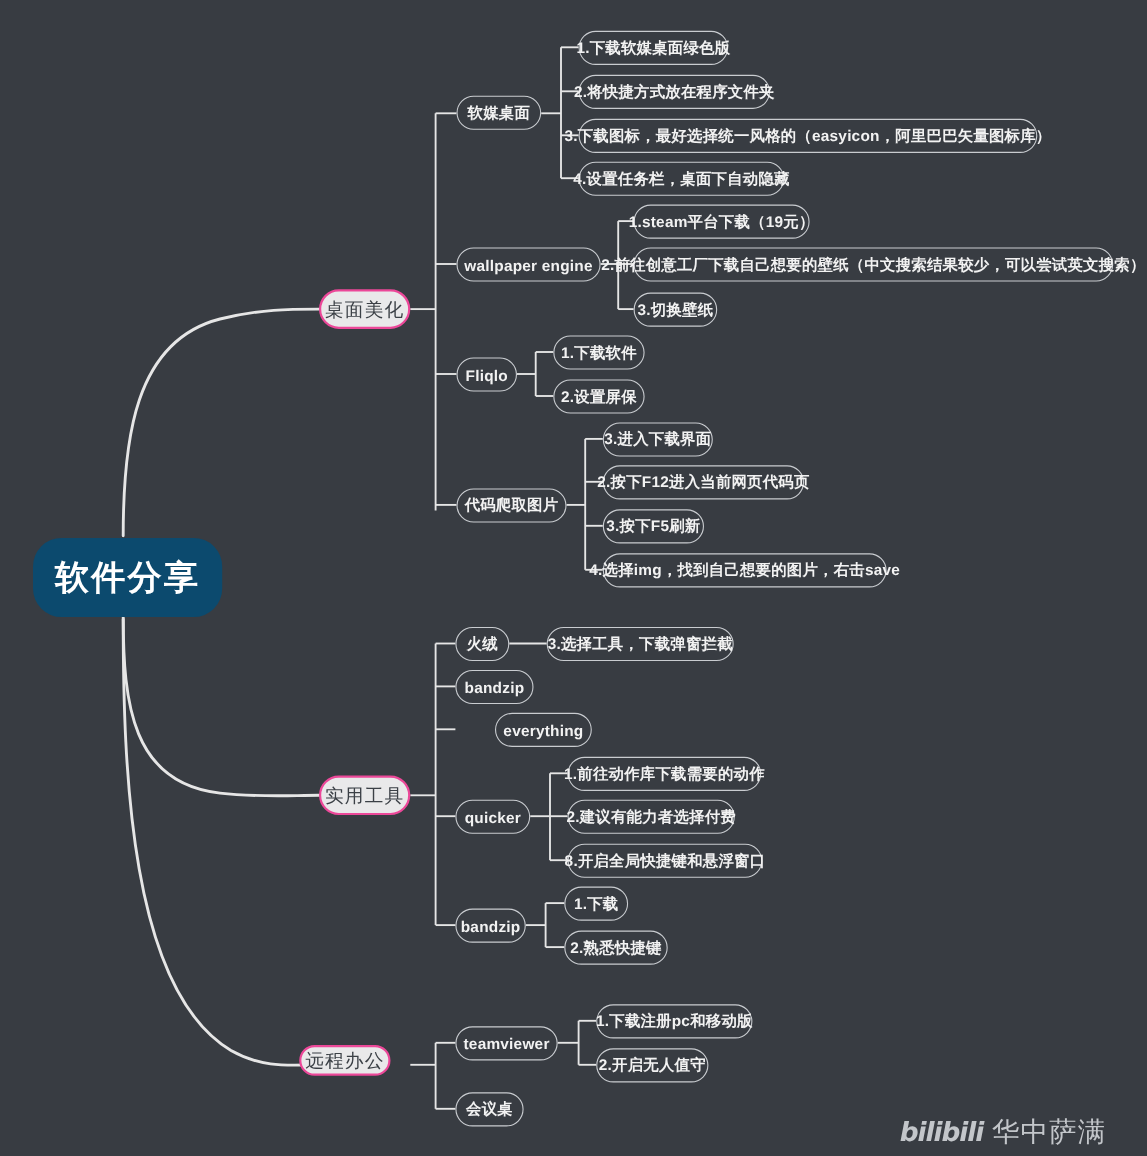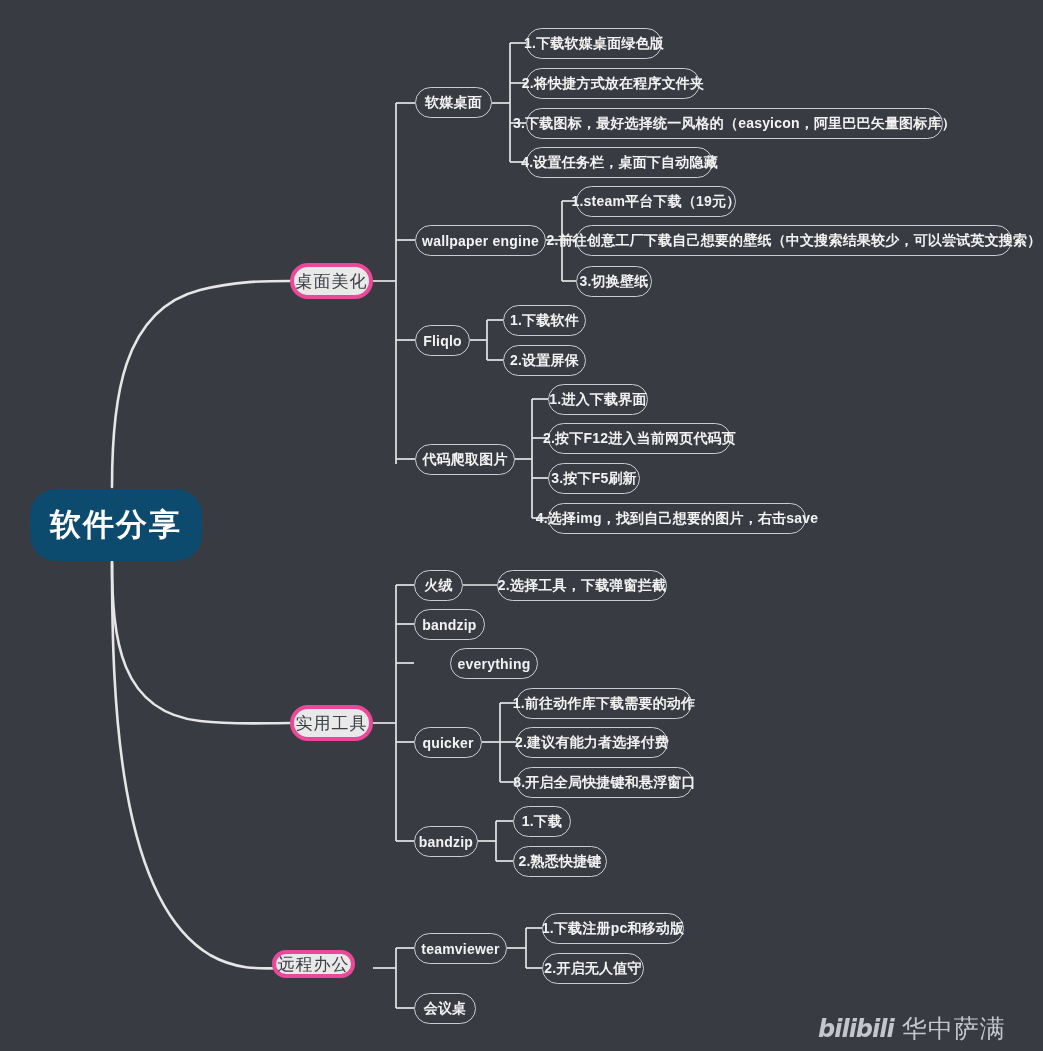--- a/index.html
+++ b/index.html
@@ -32,21 +32,21 @@
     border-radius:26px;
     font-size:31px;
     font-weight:600;
     letter-spacing:2px;
     box-shadow:0 0 0 0 rgba(0,0,0,0);
   }
   
   .node.lvl1{
     background:#e9e9ea;
     color:#3b4046;
-    border:4px solid #ec4899;
+    border:2px solid #ec4899;
     font-size:17px;
     font-weight:500;
     letter-spacing:1px;
   }
   
   .node.lvl2,.node.lvl3{
     background:#383c42;
     color:#f2f2f2;
     border:1.4px solid #c9ccd0;
     font-size:14px;
@@ -194,21 +194,21 @@
   </div>
 
   <div class="node lvl3" style="left:503px;top:305px;width:83px;height:31px;">
     <span>1.下载软件</span>
   </div>
   <div class="node lvl3" style="left:503px;top:345px;width:83px;height:31px;">
     <span>2.设置屏保</span>
   </div>
 
   <div class="node lvl3" style="left:548px;top:384px;width:100px;height:31px;">
-    <span>1.进入下载界面</span>
+    <span>3.进入下载界面</span>
   </div>
   <div class="node lvl3" style="left:548px;top:423px;width:183px;height:31px;">
     <span>2.按下F12进入当前网页代码页</span>
   </div>
   <div class="node lvl3" style="left:548px;top:463px;width:92px;height:31px;">
     <span>3.按下F5刷新</span>
   </div>
   <div class="node lvl3" style="left:548px;top:503px;width:258px;height:31px;">
     <span>4.选择img，找到自己想要的图片，右击save</span>
   </div>
@@ -223,21 +223,21 @@
     <span>everything</span>
   </div>
   <div class="node lvl2" style="left:414px;top:727px;width:68px;height:31px;">
     <span>quicker</span>
   </div>
   <div class="node lvl2" style="left:414px;top:826px;width:64px;height:31px;">
     <span>bandzip</span>
   </div>
 
   <div class="node lvl3" style="left:497px;top:570px;width:170px;height:31px;">
-    <span>2.选择工具，下载弹窗拦截</span>
+    <span>3.选择工具，下载弹窗拦截</span>
   </div>
 
   <div class="node lvl3" style="left:516px;top:688px;width:176px;height:31px;">
     <span>1.前往动作库下载需要的动作</span>
   </div>
   <div class="node lvl3" style="left:516px;top:727px;width:152px;height:31px;">
     <span>2.建议有能力者选择付费</span>
   </div>
   <div class="node lvl3" style="left:516px;top:767px;width:177px;height:31px;">
     <span>8.开启全局快捷键和悬浮窗口</span>

